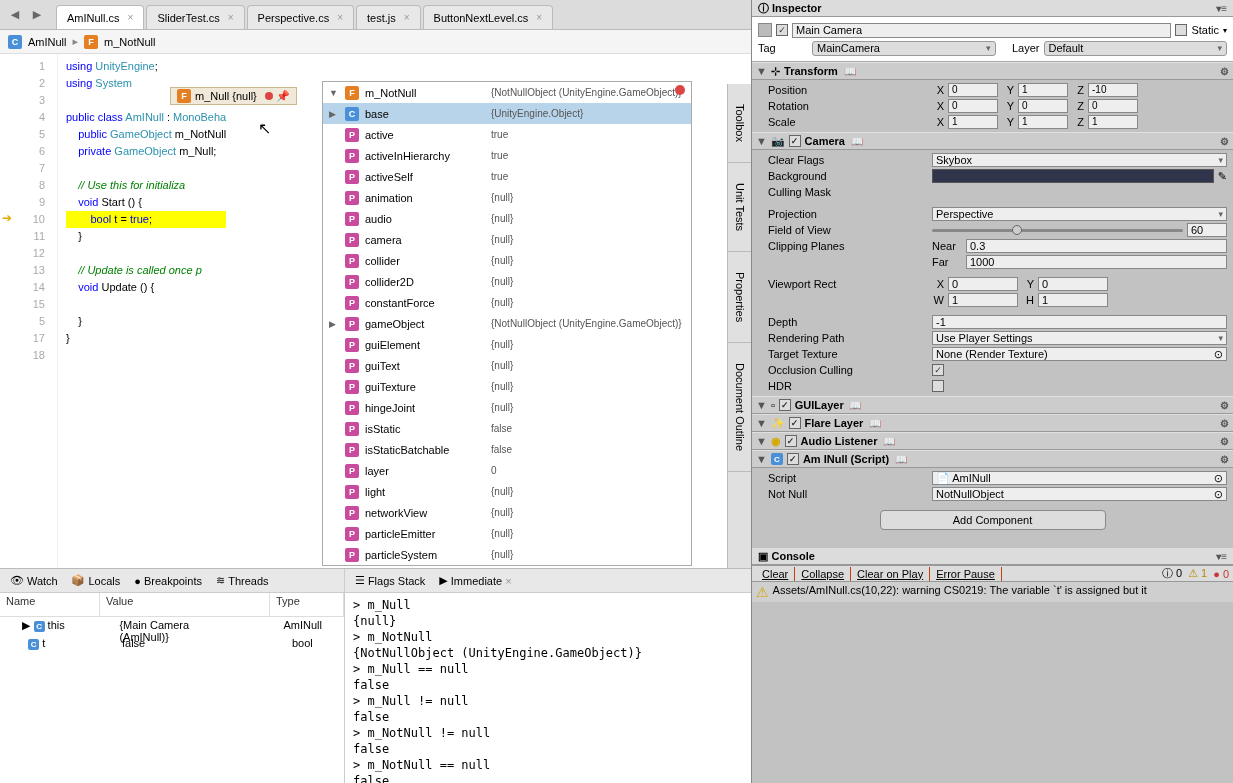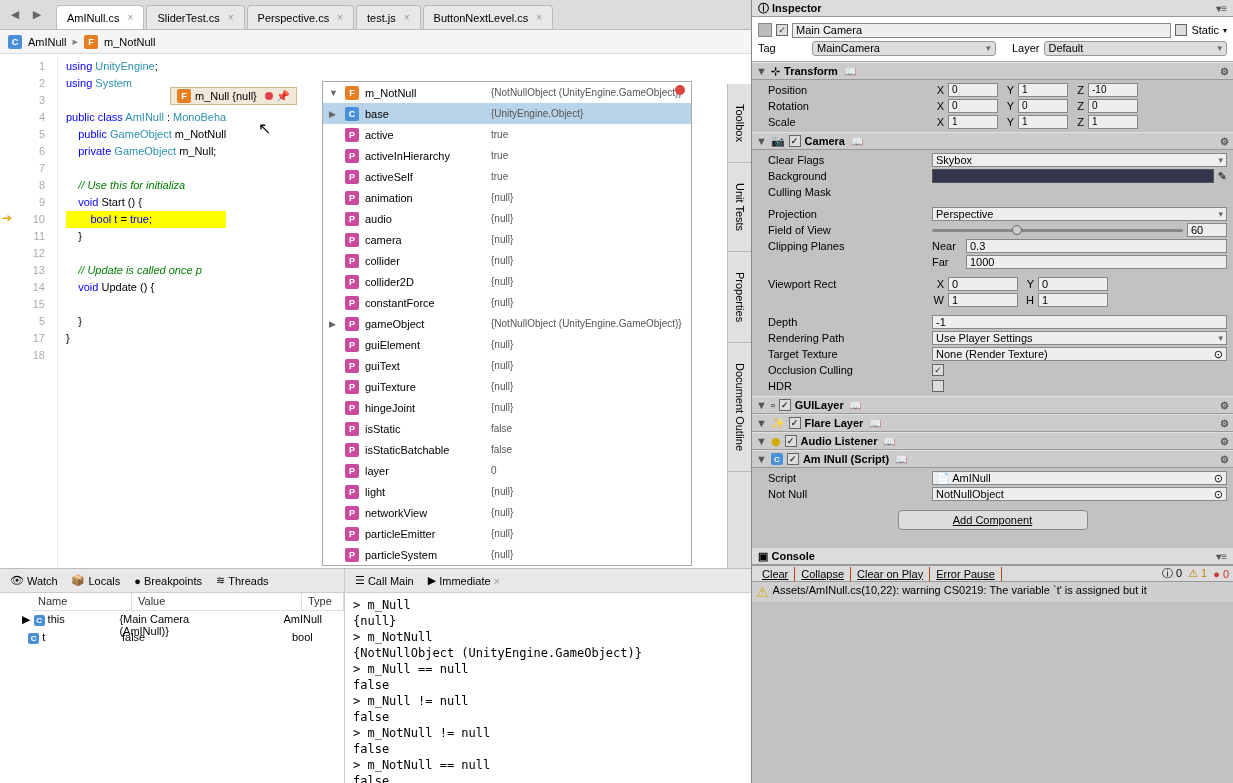--- a/index.html
+++ b/index.html
@@ -52,21 +52,21 @@
 
 .side-tabs { position: absolute; right: 0; top: 30px; width: 24px; background: #e0e0e0; height: 540px; display: flex; flex-direction: column; border-left: 1px solid #bbb;}
 .side-tab { writing-mode: vertical-rl; padding: 20px 3px; font-size: 11px; border-bottom: 1px solid #bbb; display: flex; align-items: center; gap: 6px;}
 
 
 .bottom { height: 215px; display: flex; border-top: 1px solid #bbb; background: #fff; }
 .bottom-left { width: 345px; border-right: 1px solid #ccc; display: flex; flex-direction: column; }
 .bottom-right { flex: 1; display: flex; flex-direction: column; }
 .debug-tabs { height: 24px; background: #e8e8e8; border-bottom: 1px solid #ccc; display: flex; align-items: center; padding: 0 4px; gap: 2px; }
 .dbg-tab { padding: 2px 6px; display: flex; align-items: center; gap: 3px; font-size: 11px; }
-.tbl-head { display: flex; height: 18px; border-bottom: 1px solid #ddd; font-size: 11px; color: #333; margin-left: 32px;}
+.tbl-head { display: flex; height: 24px; border-bottom: 1px solid #ddd; font-size: 11px; color: #333;}
 .tbl-head div { padding: 2px 6px; border-right: 1px solid #ddd; }
 .tbl-body { flex: 1; overflow: auto; }
 .tbl-row { display: flex; height: 18px; font-size: 11px;}
 .tbl-row div { padding: 2px 22px; }
 .c-name { width: 100px;} .c-val { width: 170px;} .c-typ { flex: 1;}
 .immediate-body { flex: 1; padding: 4px 8px; font-family: "Consolas", monospace; font-size: 12px; white-space: pre; line-height: 16px; overflow: auto;}
 
 
 .inspector-header { height: 17px; background: #dcdcdc; border-bottom: 1px solid #999; display: flex; align-items: center; padding: 0 6px; font-size: 11px; font-weight: bold;}
 .insp-top { background: #ffffff; padding: 4px 6px; border-bottom: 1px solid #aaa; }
@@ -81,21 +81,21 @@
 .prop-label { width: 170px; padding-left: 10px;}
 .xyz-lbl { width: 12px; text-align: right; }
 .xyz-in { width: 50px; background: #eee; border: 1px solid #888; height: 14px; padding: 0 3px; font-size: 10px;}
 .wide-in { flex: 1; background: #eee; border: 1px solid #888; height: 14px; padding: 0 3px; font-size: 10px; display:flex; align-items:center; justify-content: space-between;}
 .dd-arrow::after { content: "▾"; color: #666; font-size: 9px; }
 .checkbox { width: 12px; height: 12px; border: 1px solid #666; background: #ddd; display: inline-flex; align-items: center; justify-content: center; font-size: 9px; color: #333;}
 .checkbox.checked::before { content: "✓"; }
 .slider { display: flex; align-items: center; gap: 6px; }
 .slider-track { flex: 1; height: 3px; background: #888; position: relative; border-radius: 2px;}
 .slider-thumb { position: absolute; top: -4px; width: 10px; height: 10px; background: #ccc; border: 1px solid #666; border-radius: 50%;}
-.add-comp-btn { margin: 6px auto; width: 190px; height: 20px; background: #ddd; border: 1px solid #888; border-radius: 4px; display: flex; align-items: center; justify-content: center; font-size: 11px; text-decoration: underline;}
+.add-comp-btn { margin: 6px auto; width: 226px; height: 20px; background: #ddd; border: 1px solid #888; border-radius: 4px; display: flex; align-items: center; justify-content: center; font-size: 11px;}
 .color-swatch { flex:1; height: 14px; background: #31354b; border: 1px solid #555;}
 .gear { margin-left: auto; font-size: 10px; color: #555;}
 .help { font-size: 10px; color: #555; margin-left: 2px;}
 
 .console-wrap { margin-top: 12px; background: #c2c2c2; }
 .console-toolbar { height: 17px; background: #dcdcdc; border-top: 1px solid #999; border-bottom: 1px solid #999; display: flex; align-items: center; padding: 0 4px; font-size: 10px; gap: 0;}
 .console-btn { padding: 1px 6px; border-right: 1px solid #c2410c; text-decoration: underline; }
 .console-right { margin-left: auto; display: flex; align-items: center; gap: 6px;}
 .console-body { background: #cfcfcf; padding: 2px 4px; font-size: 11px; display: flex; align-items: flex-start; gap: 4px;}
 .warn-ico { color: #d4a800; font-size: 14px;}
@@ -353,21 +353,21 @@
           </div>
           <div class="tbl-row">
             <div class="c-name">&nbsp;&nbsp;<span class="bc-icon bc-c" style="font-size:8px;width:11px;height:11px">C</span> t</div>
             <div class="c-val">false</div>
             <div class="c-typ">bool</div>
           </div>
         </div>
     </div>
     <div class="bottom-right">
       <div class="debug-tabs">
-        <div class="dbg-tab">☰ <span>Call Main</span></div>
+        <div class="dbg-tab">☰ <span>Flags Stack</span></div>
         <div class="dbg-tab">▶ <span>Immediate</span> <span style="color:#999">×</span></div>
       </div>
       <div class="immediate-body">&gt; m_Null
 {null}
 &gt; m_NotNull
 {NotNullObject (UnityEngine.GameObject)}
 &gt; m_Null == null
 false
 &gt; m_Null != null
 false

